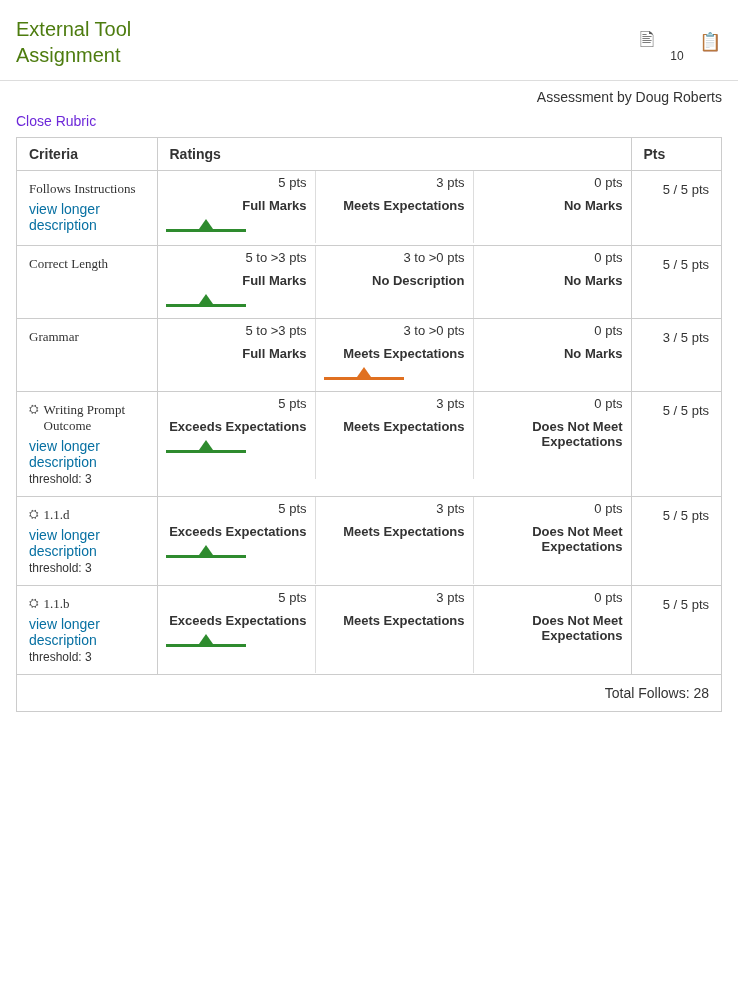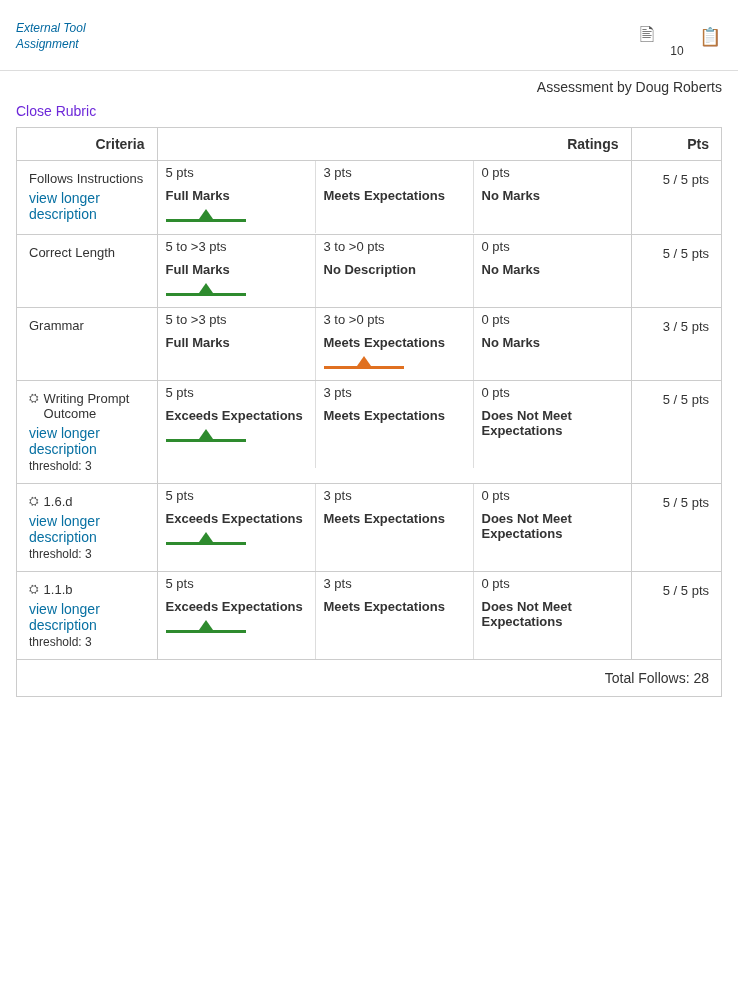--- a/index.html
+++ b/index.html
@@ -14,25 +14,24 @@
     .header {
       display: flex;
       align-items: center;
       padding: 16px 16px 12px 16px;
       border-bottom: 1px solid #ddd;
     }
     .header-title {
       flex: 1;
     }
     .header-title-main {
-      color: #0369a1;
-      font-size: 12px;
+      color: #4d7c0f;
+      font-size: 20px;
       font-weight: 400;
       line-height: 1.3;
-      font-style: italic;
     }
     .header-right {
       display: flex;
       align-items: center;
       gap: 16px;
     }
     .header-icon {
       color: #555;
       font-size: 18px;
     }
@@ -63,47 +62,49 @@
       padding: 10px 14px;
       font-size: 15px;
       font-weight: 600;
       border-bottom: 1px solid #ccc;
     }
     .rubric-table {
       width: 100%;
       border-collapse: collapse;
     }
     .rubric-table th {
-      text-align: right;
+      text-align: left;
       padding: 8px 12px;
       border-bottom: 1px solid #ccc;
       font-weight: 600;
       font-size: 14px;
       background: #fff;
     }
     .rubric-table td {
       padding: 10px 12px;
       border-bottom: 1px solid #ccc;
       vertical-align: top;
     }
     .col-criteria {
       width: 140px;
       border-right: 1px solid #ccc;
     }
     .col-ratings {
       border-right: 1px solid #ccc;
+      text-align: right;
     }
     .col-pts {
       width: 90px;
       text-align: right;
     }
     .criteria-name {
       font-size: 13px;
       color: #333;
       margin-bottom: 4px;
+      font-family: Liberation Serif, serif;
     }
     .criteria-link {
       color: #0770a2;
       font-size: 14px;
       display: block;
       margin-bottom: 2px;
     }
     .criteria-threshold {
       font-size: 12px;
       color: #333;
@@ -356,21 +357,21 @@
                 <div class="rating-indicator"></div>
               </div>
             </div>
           </td>
           <td class="col-pts"><span class="pts-value">5 / 5 pts</span></td>
         </tr>
         <tr>
           <td class="col-criteria">
             <div class="criteria-icon-row">
       <span class="outcome-icon">⛭</span>
-      <span class="criteria-name">1.6.d</span>
+      <span class="criteria-name">1.1.d</span>
     </div>
             <a class="criteria-link">view longer description</a>
             <div class="criteria-threshold">threshold: 3</div>
           </td>
           <td class="col-ratings" style="padding: 0px;">
             <div class="ratings-row">
               <div class="rating-cell">
                 <div class="rating-pts">5 pts</div>
                 <div class="rating-label">Exceeds Expectations</div>
                 <div class="rating-indicator">

